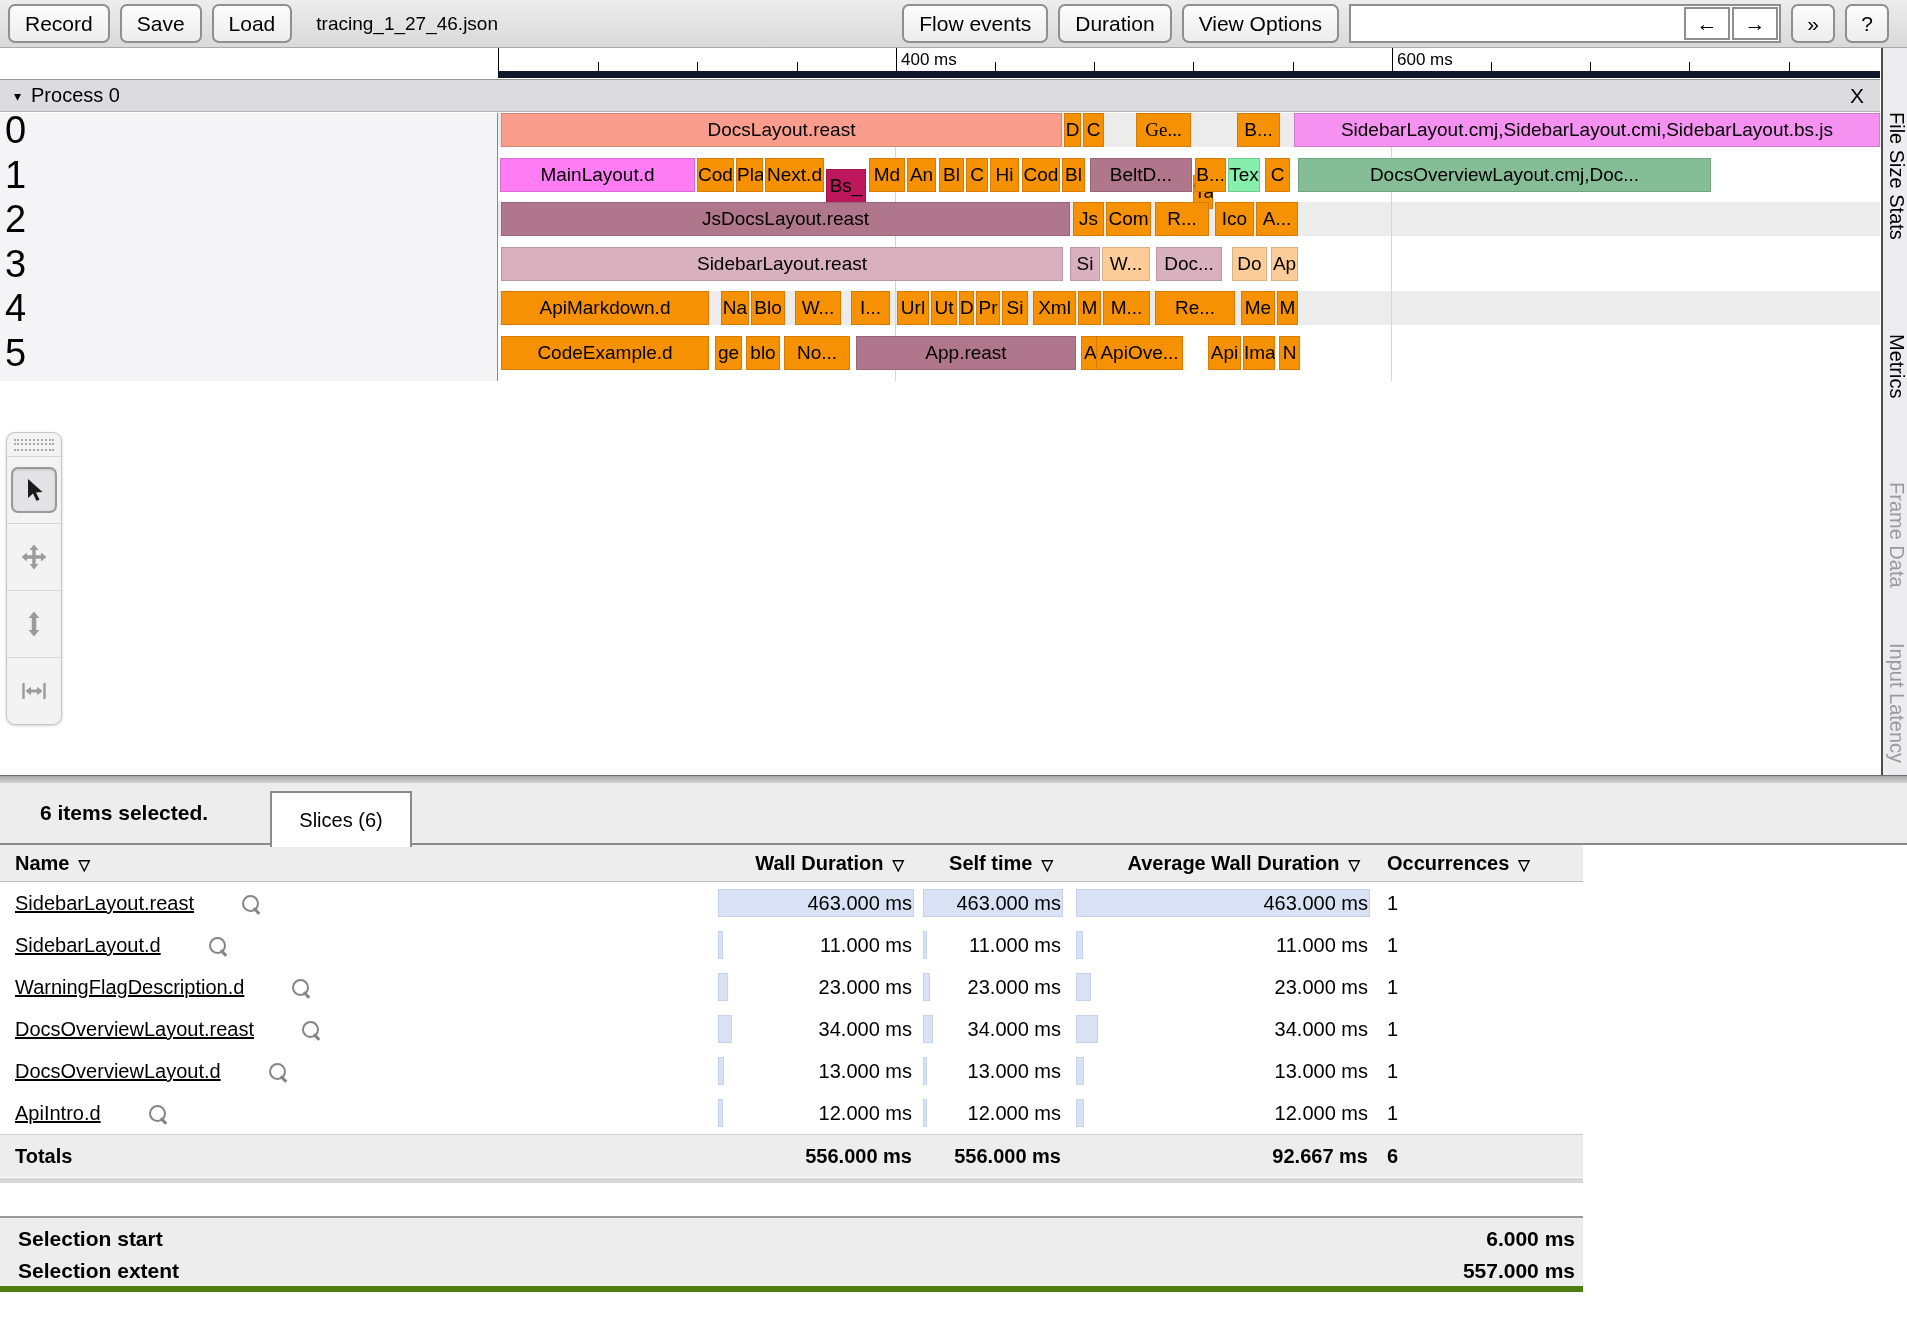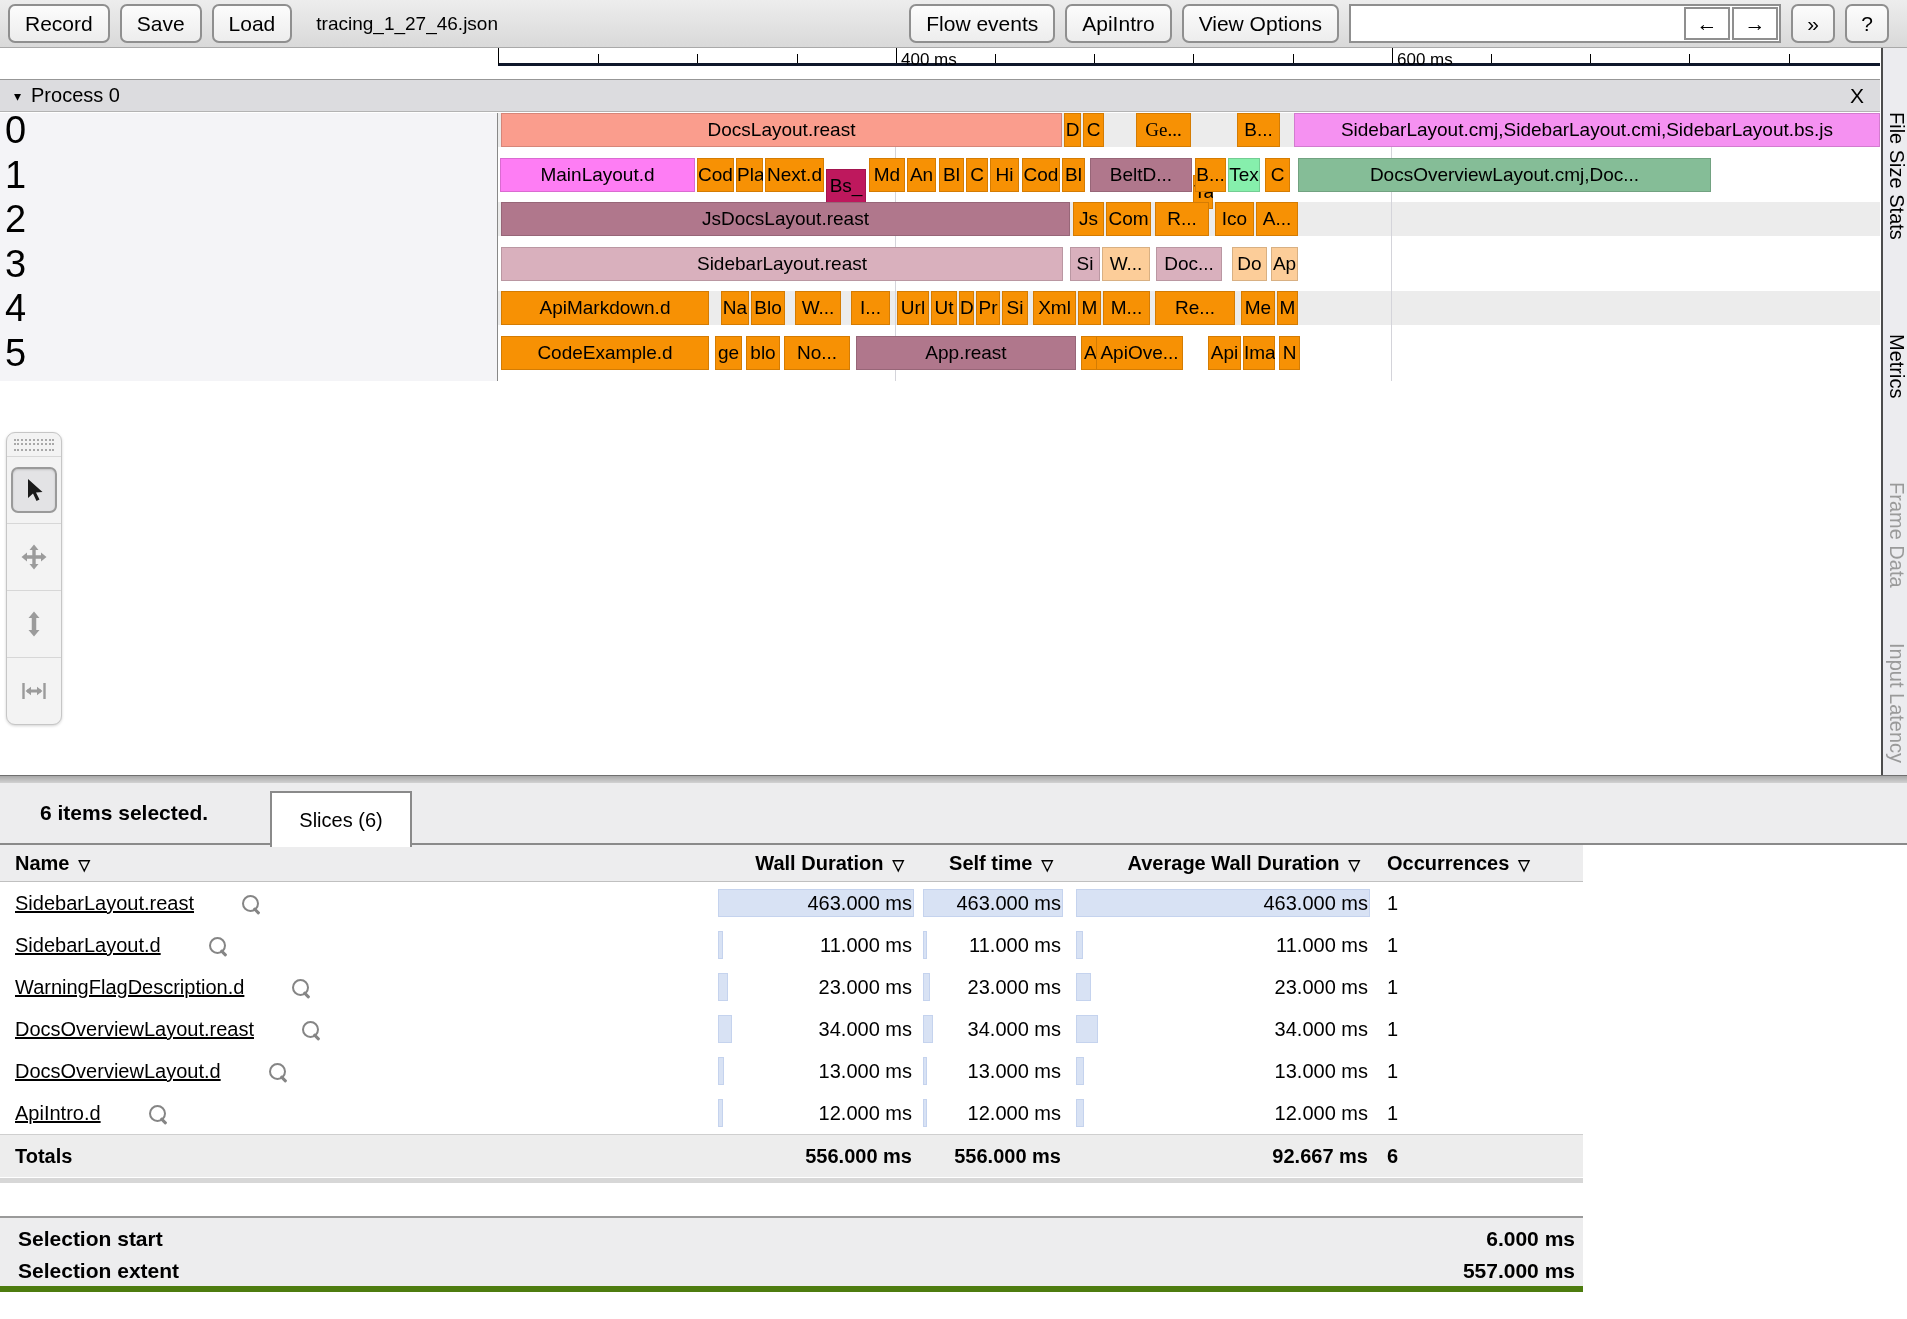--- a/index.html
+++ b/index.html
@@ -18,22 +18,22 @@
   .tspacer{flex:1;}
   .searchwrap{display:flex;align-items:stretch;height:39px;width:432px;box-sizing:border-box;
     background:#fff;border:2px solid #8f8f8f;margin-right:10px;}
   .searchwrap input{flex:1;border:none;outline:none;font-size:20px;padding:0 8px;min-width:0;
     font-family:"Liberation Sans",sans-serif;}
   .navbtn{width:42px;border:2px solid #8f8f8f;margin:1px;background:#fff;font-size:21px;
     display:flex;align-items:center;justify-content:center;}
   .sqbtn{width:44px;height:39px;padding:0;justify-content:center;}
 
   
-  .ruler{position:absolute;left:498px;top:48px;width:1382px;height:18px;background:#fff;
-    border-left:1px solid #000;border-bottom:3px solid #0f172a;box-sizing:border-box;}
+  .ruler{position:absolute;left:498px;top:48px;width:1382px;height:30px;background:#fff;
+    border-left:1px solid #000;border-bottom:7px solid #0f172a;box-sizing:border-box;}
   .ruler-major{position:absolute;top:0;bottom:0;width:1px;background:#000;}
   .ruler-minor{position:absolute;bottom:0;height:9px;width:1px;background:#000;}
   .ruler-text{position:absolute;top:2px;font-size:17px;white-space:nowrap;}
 
   
   .proc-header{position:absolute;top:79px;left:0;width:1880px;height:33px;box-sizing:border-box;
     background:#dcdcdf;border-top:1px solid #979797;border-bottom:1px solid #b3b3b3;
     display:flex;align-items:center;font-size:20px;}
   .proc-caret{font-size:14px;margin:0 10px 0 14px;}
   .proc-close{position:absolute;right:16px;font-size:21px;}
@@ -112,21 +112,21 @@
 
 <div id="app">
 
   <div class="toolbar">
     <button class="tbtn">Record</button>
     <button class="tbtn">Save</button>
     <button class="tbtn">Load</button>
     <span class="filename">tracing_1_27_46.json</span>
     <span class="tspacer"></span>
     <button class="tbtn">Flow events</button>
-    <button class="tbtn">ApiIntro</button>
+    <button class="tbtn">Duration</button>
     <button class="tbtn">View Options</button>
     <div class="searchwrap">
       <input value="" style="">
       <div class="navbtn">←</div>
       <div class="navbtn">→</div>
     </div>
     <button class="tbtn sqbtn">»</button>
     <button class="tbtn sqbtn">?</button>
   </div>
 

